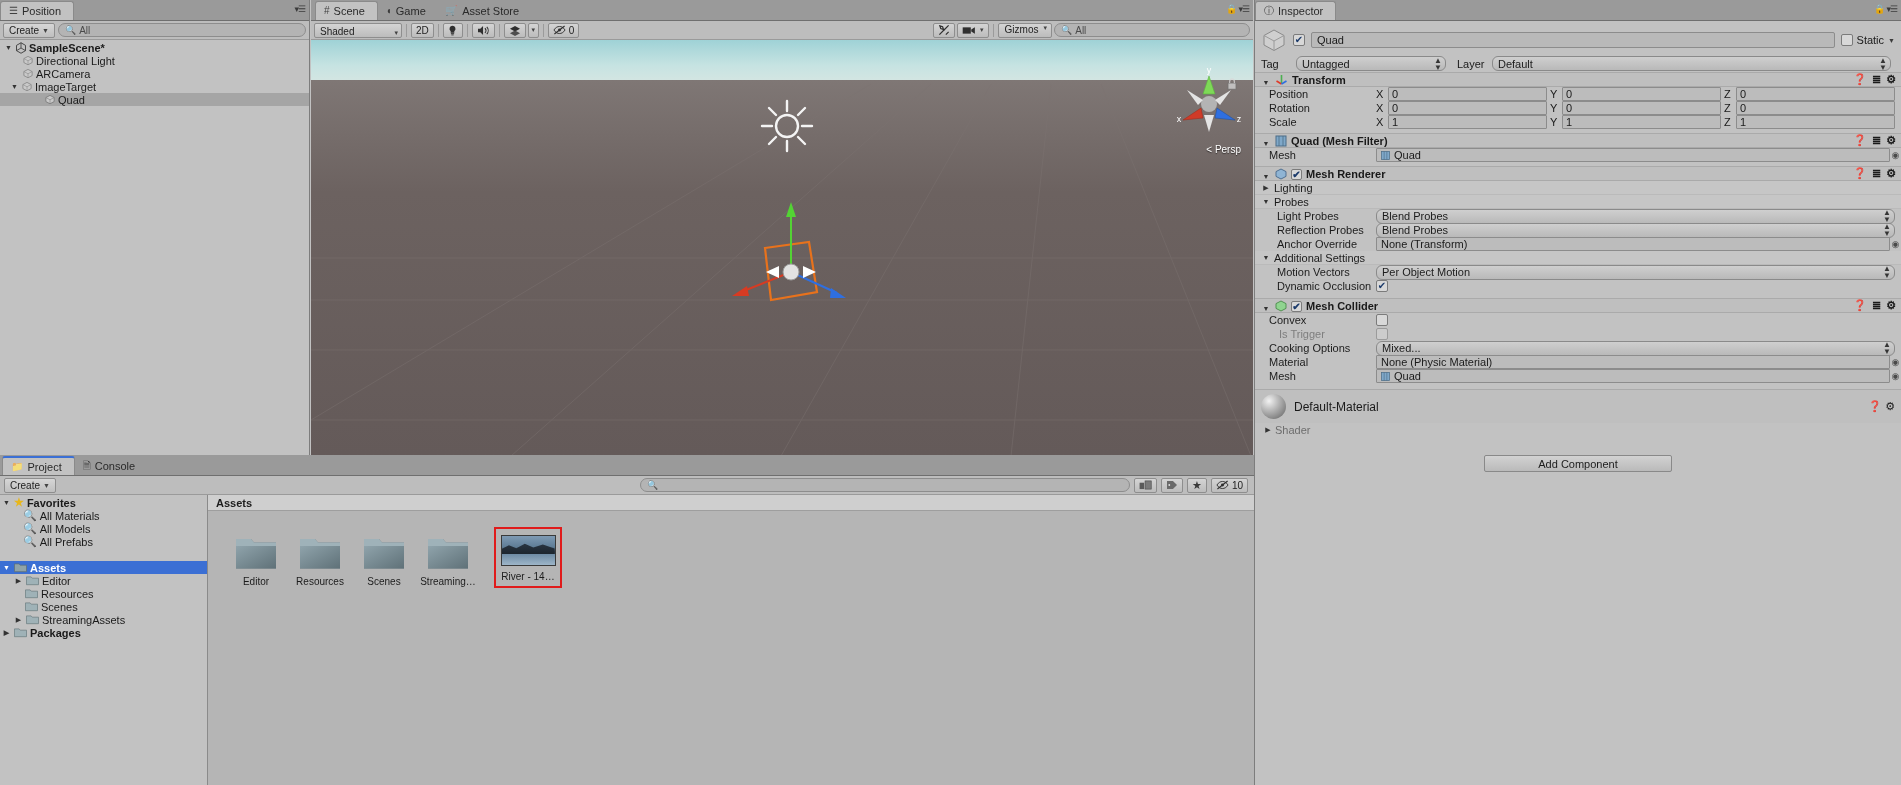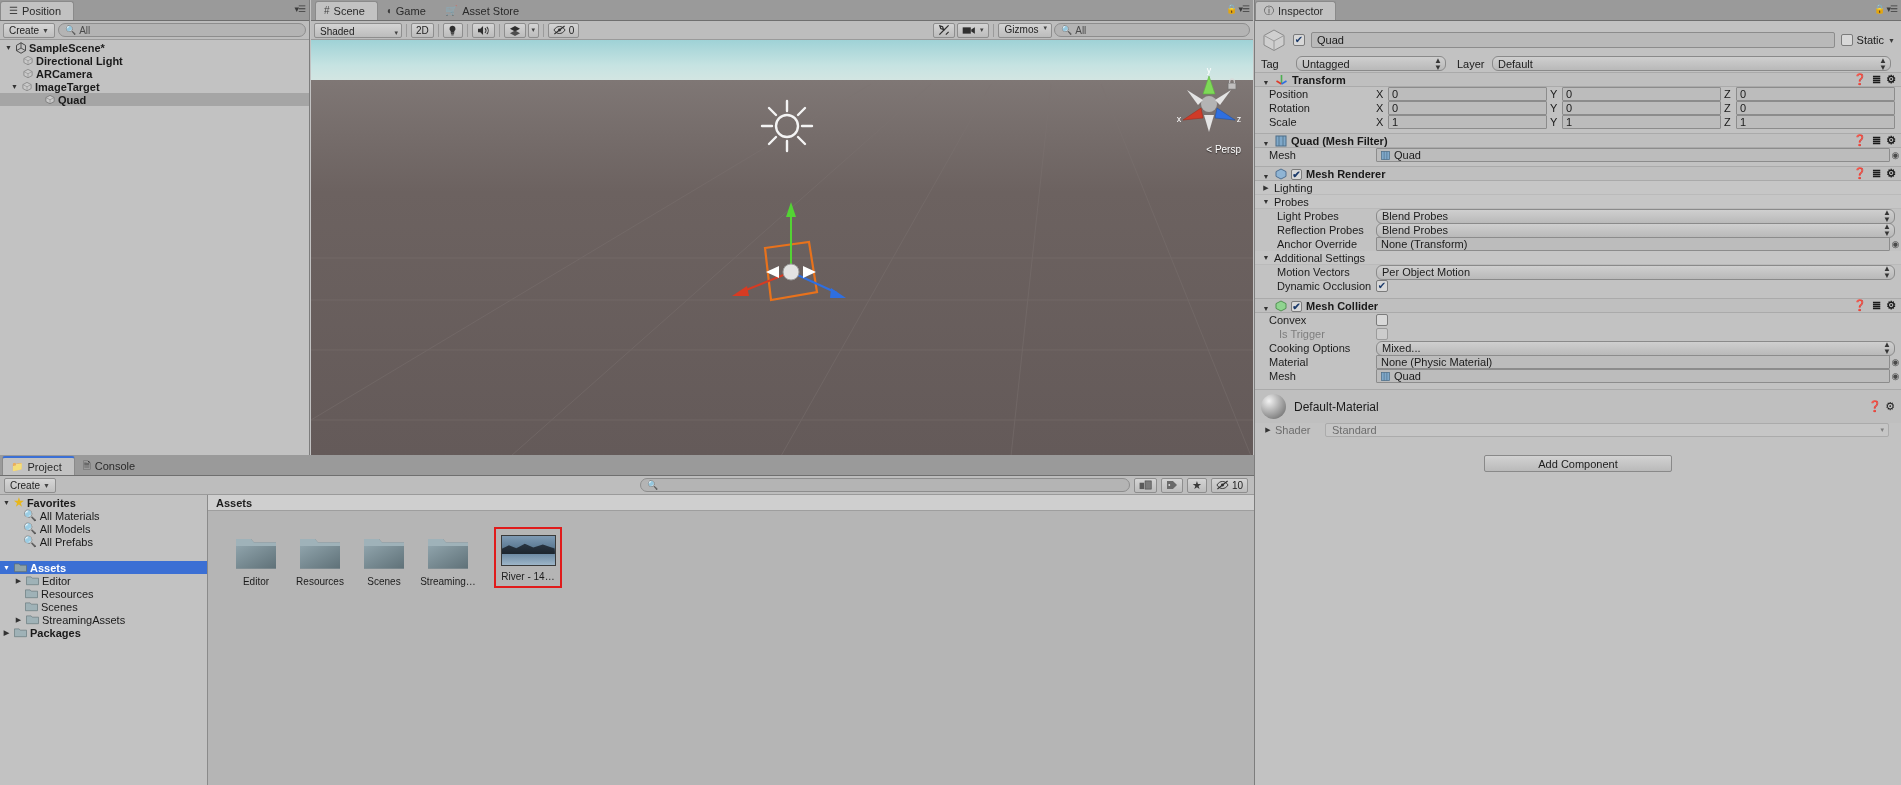--- a/index.html
+++ b/index.html
@@ -61,21 +61,21 @@
 
   
   #hierarchy {
     position: absolute; left: 0; top: 0; width: 310px; height: 455px;
     background: #c2c2c2; border-right: 1px solid #7d7d7d;
     display: flex; flex-direction: column;
   }
   .h-list { flex: 1; overflow: hidden; background: #c2c2c2; padding-top: 1px; }
   .h-row {
     height: 13px; display: flex; align-items: center; gap: 2px;
-    padding-left: 4px; font-size: 11px; white-space: nowrap; font-weight: bold;
+    padding-left: 4px; font-size: 11px; white-space: nowrap;
   }
   .h-row.selected { background: #a5a5a5; }
   .h-row.scene { font-weight: bold; }
   .arrow { width: 9px; font-size: 7px; color: #333; text-align: center; }
   .cubeicon { width: 12px; height: 11px; position: relative; flex: none; }
   .unityicon { width: 12px; height: 12px; flex: none; }
 
   
   #scene {
     position: absolute; left: 311px; top: 0; width: 942px; height: 455px;
@@ -747,24 +747,20 @@
           <span style="font-size:12px">Default-Material</span>
         </div>
         <span class="hdr-icons" style="top:8px">
           <span style="color:#2f5fa8">❓</span>
           <span>⚙</span>
         </span>
       </div>
       <div class="shader-row">
         <span class="foldout" style="margin-left:-26px">▶</span>
         <span style="color:#6d6d6d;width:44px;margin-left:-4px">Shader</span>
-        <div class="shader-popup">
-          <span>Standard</span>
-          <span class="caret">▾</span>
-        </div>
       </div>
 
       <div class="addcomp-wrap">
         <div class="addcomp">
           <span>Add Component</span>
         </div>
       </div>
     </div>
   </div>
 

